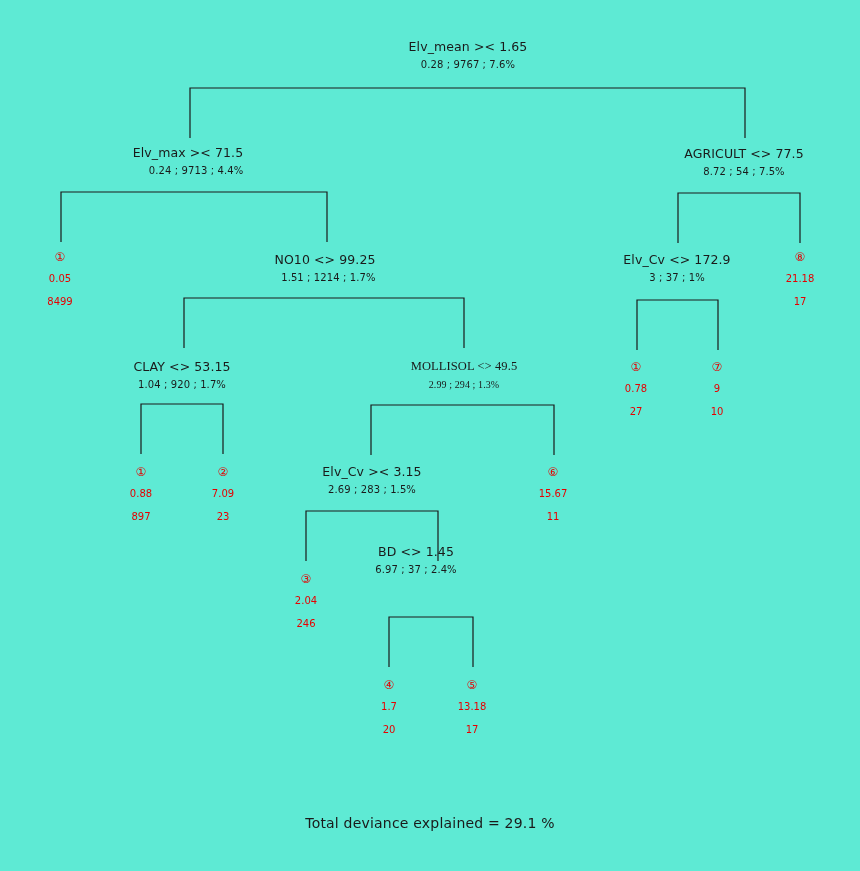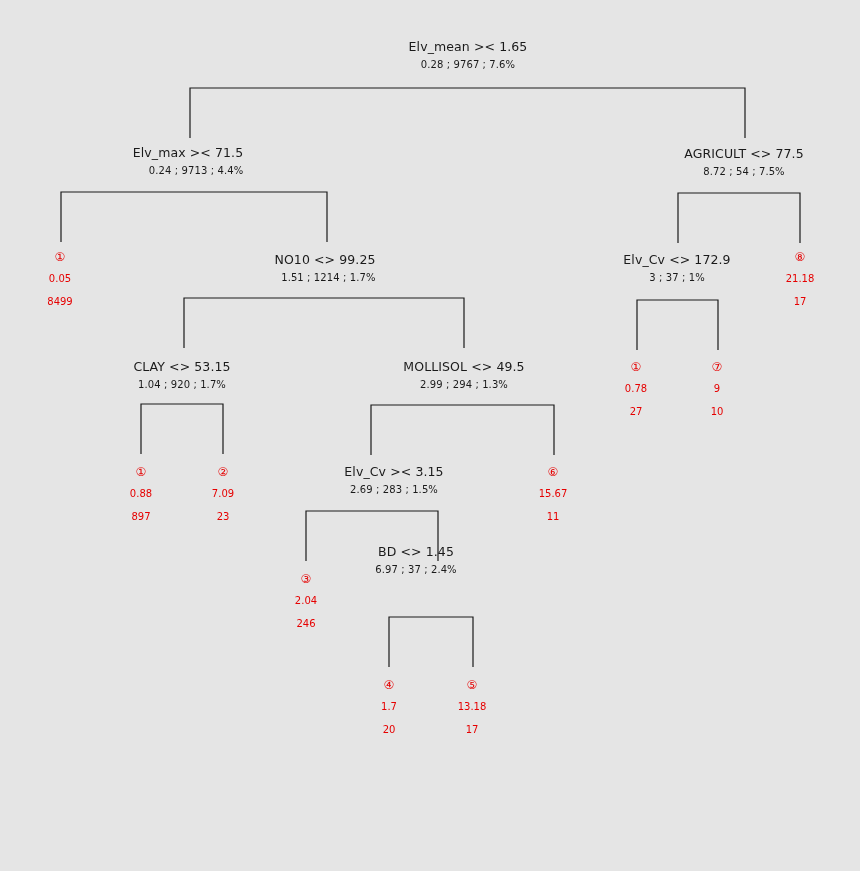--- a/index.html
+++ b/index.html
@@ -65,21 +65,21 @@
     width: 100%;
     text-align: center;
     font-size: 14px;
     color: #1a1a1a;
     letter-spacing: 0.2px;
   }
 </style>
 </head>
 <body>
 
-<div id="page" style="background: #e5e5e5;">
+<div id="page" style="background: #5eead4;">
 
   <svg id="connectors" viewBox="0 0 860 871" xmlns="http://www.w3.org/2000/svg">
       <path d="M 190 138 L 190 88 L 745 88 L 745 138" fill="none" stroke="#1a1a1a" stroke-width="1.2"></path>
       <path d="M 61 242 L 61 192 L 327 192 L 327 242" fill="none" stroke="#1a1a1a" stroke-width="1.2"></path>
       <path d="M 678 243 L 678 193 L 800 193 L 800 243" fill="none" stroke="#1a1a1a" stroke-width="1.2"></path>
       <path d="M 184 348 L 184 298 L 464 298 L 464 348" fill="none" stroke="#1a1a1a" stroke-width="1.2"></path>
       <path d="M 637 350 L 637 300 L 718 300 L 718 350" fill="none" stroke="#1a1a1a" stroke-width="1.2"></path>
       <path d="M 141 454 L 141 404 L 223 404 L 223 454" fill="none" stroke="#1a1a1a" stroke-width="1.2"></path>
       <path d="M 371 455 L 371 405 L 554 405 L 554 455" fill="none" stroke="#1a1a1a" stroke-width="1.2"></path>
       <path d="M 306 561 L 306 511 L 438 511 L 438 561" fill="none" stroke="#1a1a1a" stroke-width="1.2"></path>
@@ -114,21 +114,21 @@
       </div>
       <div class="node leaf" style="left: 800px; top: 249px;">
         <div class="leaf-badge">⑧</div>
         <div class="leaf-value">21.18</div>
         <div class="leaf-count">17</div>
       </div>
       <div class="node split" style="left: 182px; top: 359px;">
         <div class="split-label">CLAY &lt;&gt; 53.15</div>
         <div class="split-stats">1.04 ; 920 ; 1.7%</div>
       </div>
-      <div class="node split" style="left: 464px; top: 359px;">
+      <div class="node split" style="left: 464px; top: 359px; font-family: Liberation Serif, serif;">
         <div class="split-label">MOLLISOL &lt;&gt; 49.5</div>
         <div class="split-stats">2.99 ; 294 ; 1.3%</div>
       </div>
       <div class="node leaf" style="left: 636px; top: 359px;">
         <div class="leaf-badge">①</div>
         <div class="leaf-value">0.78</div>
         <div class="leaf-count">27</div>
       </div>
       <div class="node leaf" style="left: 717px; top: 359px;">
         <div class="leaf-badge">⑦</div>
@@ -138,21 +138,21 @@
       <div class="node leaf" style="left: 141px; top: 464px;">
         <div class="leaf-badge">①</div>
         <div class="leaf-value">0.88</div>
         <div class="leaf-count">897</div>
       </div>
       <div class="node leaf" style="left: 223px; top: 464px;">
         <div class="leaf-badge">②</div>
         <div class="leaf-value">7.09</div>
         <div class="leaf-count">23</div>
       </div>
-      <div class="node split" style="left: 394px; top: 464px;">
+      <div class="node split" style="left: 372px; top: 464px;">
         <div class="split-label">Elv_Cv &gt;&lt; 3.15</div>
         <div class="split-stats">2.69 ; 283 ; 1.5%</div>
       </div>
       <div class="node leaf" style="left: 553px; top: 464px;">
         <div class="leaf-badge">⑥</div>
         <div class="leaf-value">15.67</div>
         <div class="leaf-count">11</div>
       </div>
       <div class="node leaf" style="left: 306px; top: 571px;">
         <div class="leaf-badge">③</div>
@@ -168,14 +168,15 @@
         <div class="leaf-value">1.7</div>
         <div class="leaf-count">20</div>
       </div>
       <div class="node leaf" style="left: 472px; top: 677px;">
         <div class="leaf-badge">⑤</div>
         <div class="leaf-value">13.18</div>
         <div class="leaf-count">17</div>
       </div>
     </div>
 
+  <div id="footer" style="top: 815px;">Total deviance explained = 29.1 %</div>
 
 </div>
 
 </body></html>

